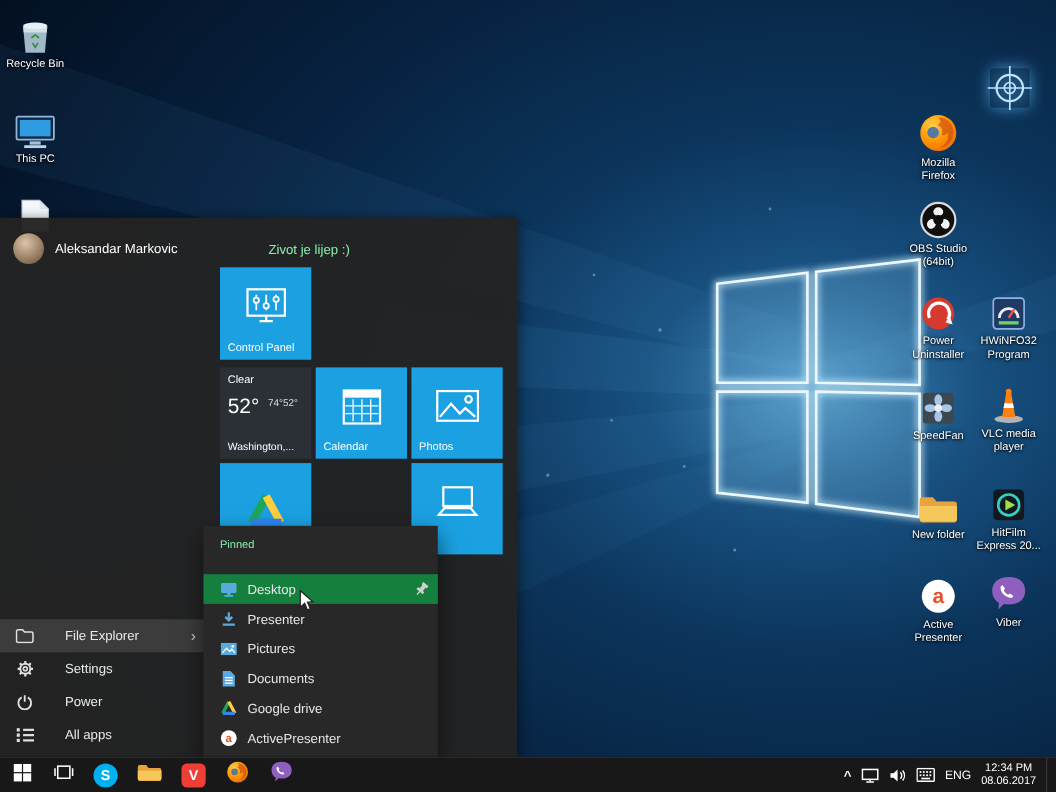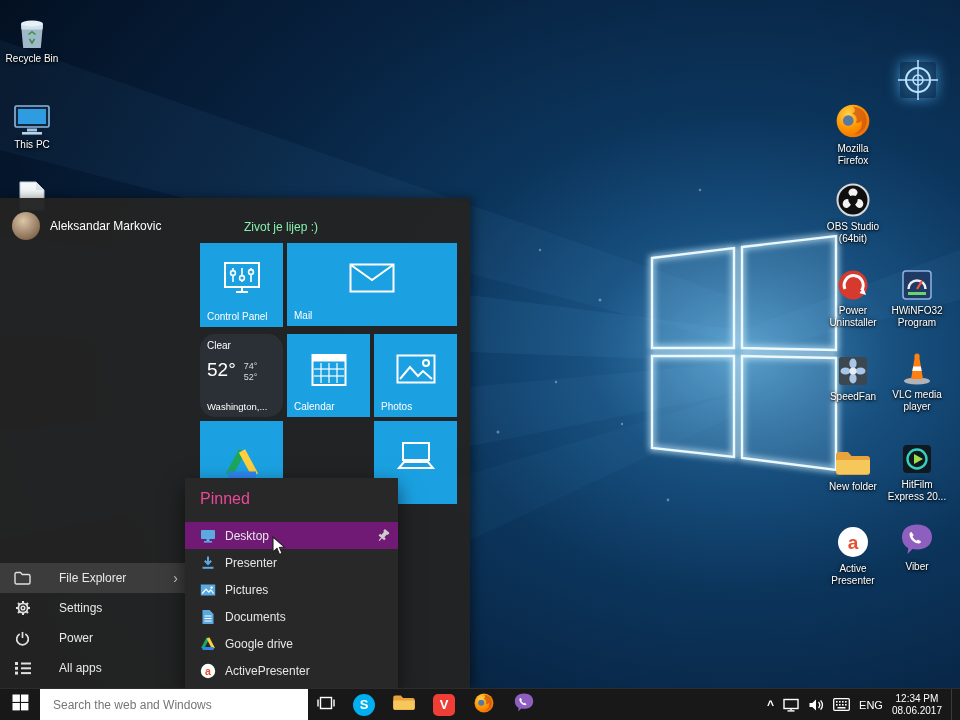--- a/index.html
+++ b/index.html
@@ -25,40 +25,40 @@
   .avatar { width:28px; height:28px; border-radius:50%;
     background:radial-gradient(circle at 40% 32%, #dcc5a9, #90755a 65%, #5c4936); }
   .sm-user .name { font-size:12px; color:#fff; }
   .group-title { position:absolute; left:202px; top:22px; font-size:12px; color:#86efac;margin-left:42px; }
 
   .tile { position:absolute; background:#1ba1e2; overflow:hidden; cursor:pointer; }
   .tile.dark { background:rgba(44,50,58,.88); }
   .t-glyph { position:absolute; left:50%; top:42%; transform:translate(-50%,-50%); line-height:0; }
   .t-label { position:absolute; left:7px; bottom:5px; font-size:10px; color:#fff; }
 
-  .weather { color:#fff; padding:6px 7px;border-radius:15px; }
+  .weather { color:#fff; padding:6px 7px; }
   .w-cond { font-size:10px; }
   .w-row { display:flex; align-items:flex-start; gap:8px; margin-top:8px; }
   .w-temp { font-size:19px; font-weight:300; }
-  .w-hl { display:flex; flex-direction:column; font-size:9px; color:#d8dde2; line-height:11px; margin-top:2px; }
+  .w-hl { display:flex; flex-direction:row; font-size:9px; color:#d8dde2; line-height:11px; margin-top:2px; }
   .w-loc { position:absolute; left:7px; bottom:5px; font-size:9.5px; }
 
   .sm-item { position:absolute; left:0; width:190px; height:30px; display:flex; align-items:center;
     gap:28px; padding-left:14px; color:#e9e9e9; font-size:12px; cursor:pointer; }
   .sm-item.active { background:#3c3c3c; }
   .sm-item .chev { margin-left:auto; margin-right:12px; color:#cfcfcf; font-size:14px; line-height:1; }
   .sm-item .sic { width:17px; display:flex; justify-content:center; line-height:0; }
 
   
   .flyout { position:absolute; left:185px; top:478px; width:213px; height:210px; z-index:5;
     background:#282828; box-shadow:0 8px 20px rgba(0,0,0,.55); }
-  .fly-title { height:44px; padding:12px 0 0 15px; font-size:16px; color:#ec4899; }
+  .fly-title { height:44px; padding:12px 0 0 15px; font-size:10px; color:#86efac; }
   .fly-item { height:27px; display:flex; align-items:center; gap:9px; padding:0 8px 0 15px;
     color:#e6e6e6; font-size:12px; cursor:pointer; }
-  .fly-item.active { background:#701a75; }
+  .fly-item.active { background:#15803d; }
   .fly-item .fic { width:16px; display:flex; justify-content:center; line-height:0; }
   .fly-item .pin { margin-left:auto; line-height:0; }
 
   
   .taskbar { position:absolute; left:0; top:688px; width:960px; height:32px; z-index:9;
     background:#181818; border-top:1px solid #2c2c2c; display:flex; align-items:stretch; }
   .tb-start { width:40px; display:flex; align-items:center; justify-content:center; cursor:pointer; }
   .tb-search { width:268px; background:#fff; display:flex; align-items:center; }
   .tb-search input { border:0; outline:0; width:100%; background:transparent; font-size:12px;
     color:#555; padding-left:13px; font-family:inherit; }
@@ -316,29 +316,20 @@
         <circle cx="19" cy="17" r="2.4" fill="#1ba1e2" stroke="#fff" stroke-width="1.6"></circle>
         <line x1="28" y1="7" x2="28" y2="21" stroke="#fff" stroke-width="1.6"></line>
         <circle cx="28" cy="11" r="2.4" fill="#1ba1e2" stroke="#fff" stroke-width="1.6"></circle>
         <line x1="19" y1="26" x2="19" y2="31" stroke="#fff" stroke-width="2"></line>
         <line x1="13" y1="31" x2="25" y2="31" stroke="#fff" stroke-width="2"></line>
       </svg>
     </span>
     <span class="t-label">Control Panel</span>
   </div>
 
-  <div class="tile" style="left:287px;top:45px;width:170px;height:83px">
-    <span class="t-glyph">
-      <svg width="46" height="30" viewBox="0 0 46 30">
-        <rect x="1.5" y="1.5" width="43" height="27" fill="none" stroke="#fff" stroke-width="2"></rect>
-        <path d="M2 2 L23 17 L44 2" fill="none" stroke="#fff" stroke-width="2"></path>
-      </svg>
-    </span>
-    <span class="t-label">Mail</span>
-  </div>
 
   <div class="tile dark weather" style="left:200px;top:136px;width:83px;height:83px">
     <div class="w-cond">Clear</div>
     <div class="w-row">
       <div class="w-temp">52°</div>
       <div class="w-hl">
         <span>74°</span>
         <span>52°</span>
       </div>
     </div>
@@ -544,23 +535,20 @@
         <g fill="#fff">
           <rect x="0.5" y="0.5" width="7.4" height="7.4"></rect>
             <rect x="9" y="0.5" width="7.4" height="7.4"></rect>
           <rect x="0.5" y="9" width="7.4" height="7.4"></rect>
             <rect x="9" y="9" width="7.4" height="7.4"></rect>
         </g>
       </svg>
     </span>
   </div>
 
-  <div class="tb-search">
-    <input placeholder="Search the web and Windows" style="">
-  </div>
 
   <div class="tb-btn narrow">
     <span>
       <svg width="20" height="16" viewBox="0 0 20 16">
         <rect x="4.5" y="2.5" width="11" height="11" fill="none" stroke="#fff" stroke-width="1.4"></rect>
         <path d="M2 4.5 v7 M18 4.5 v7" stroke="#fff" stroke-width="1.4" fill="none"></path>
       </svg>
     </span>
   </div>
 

